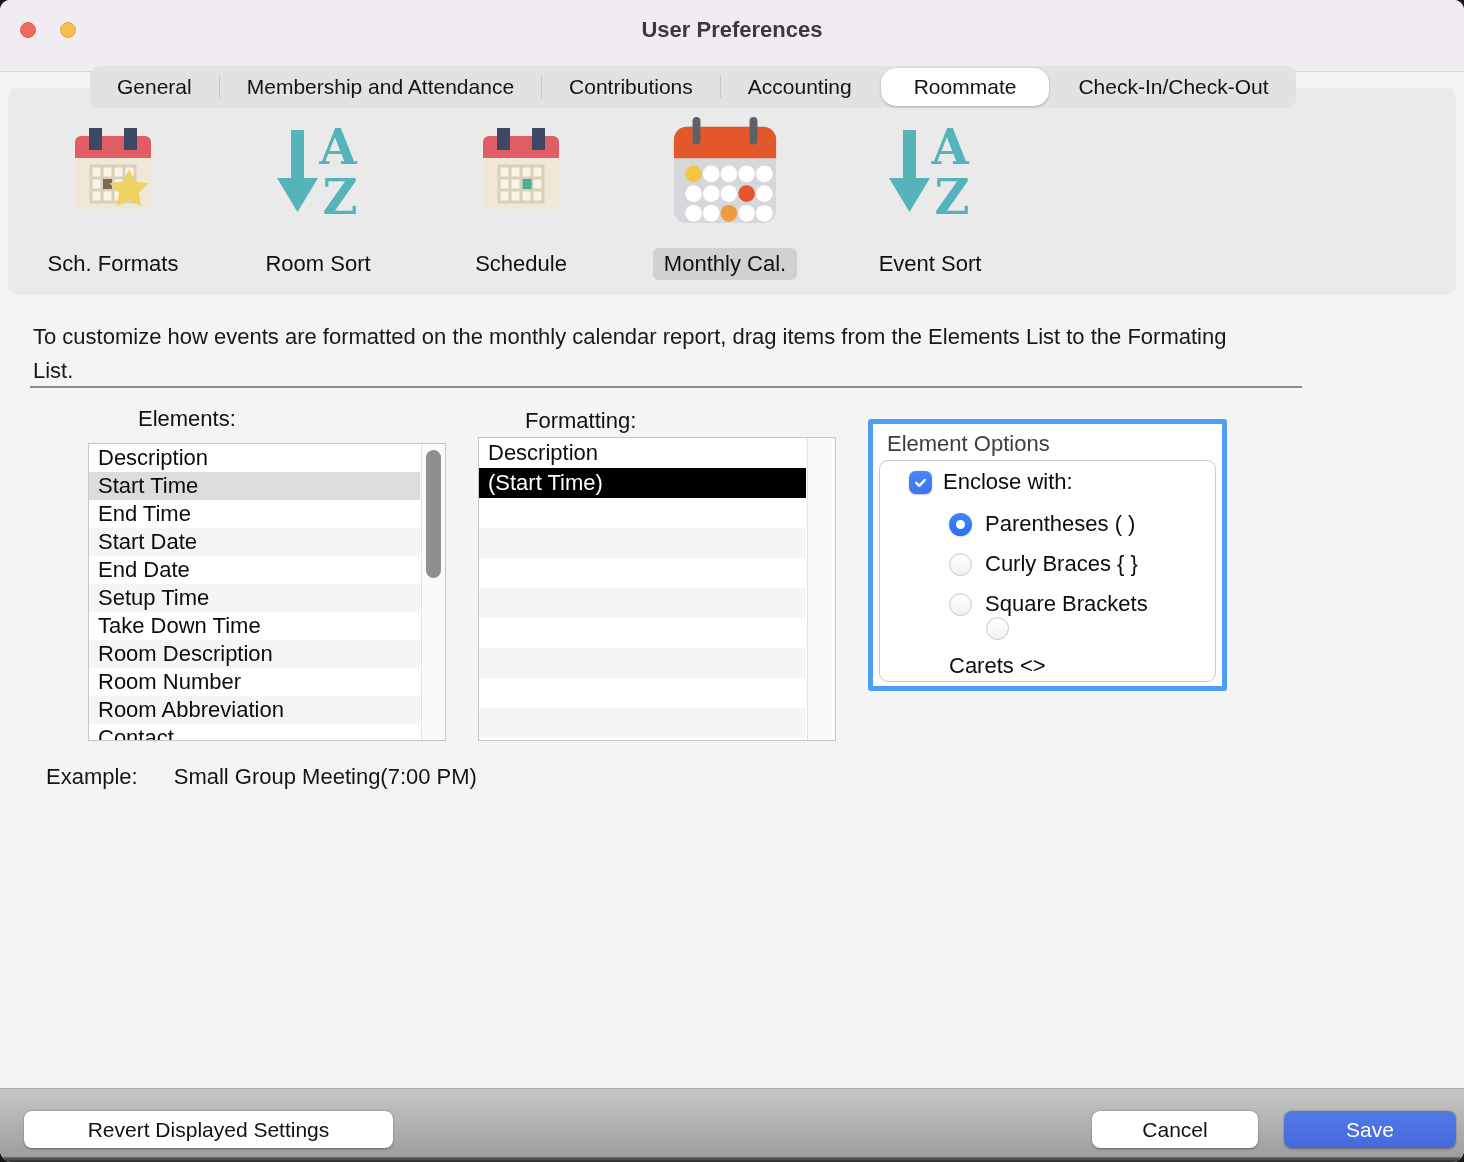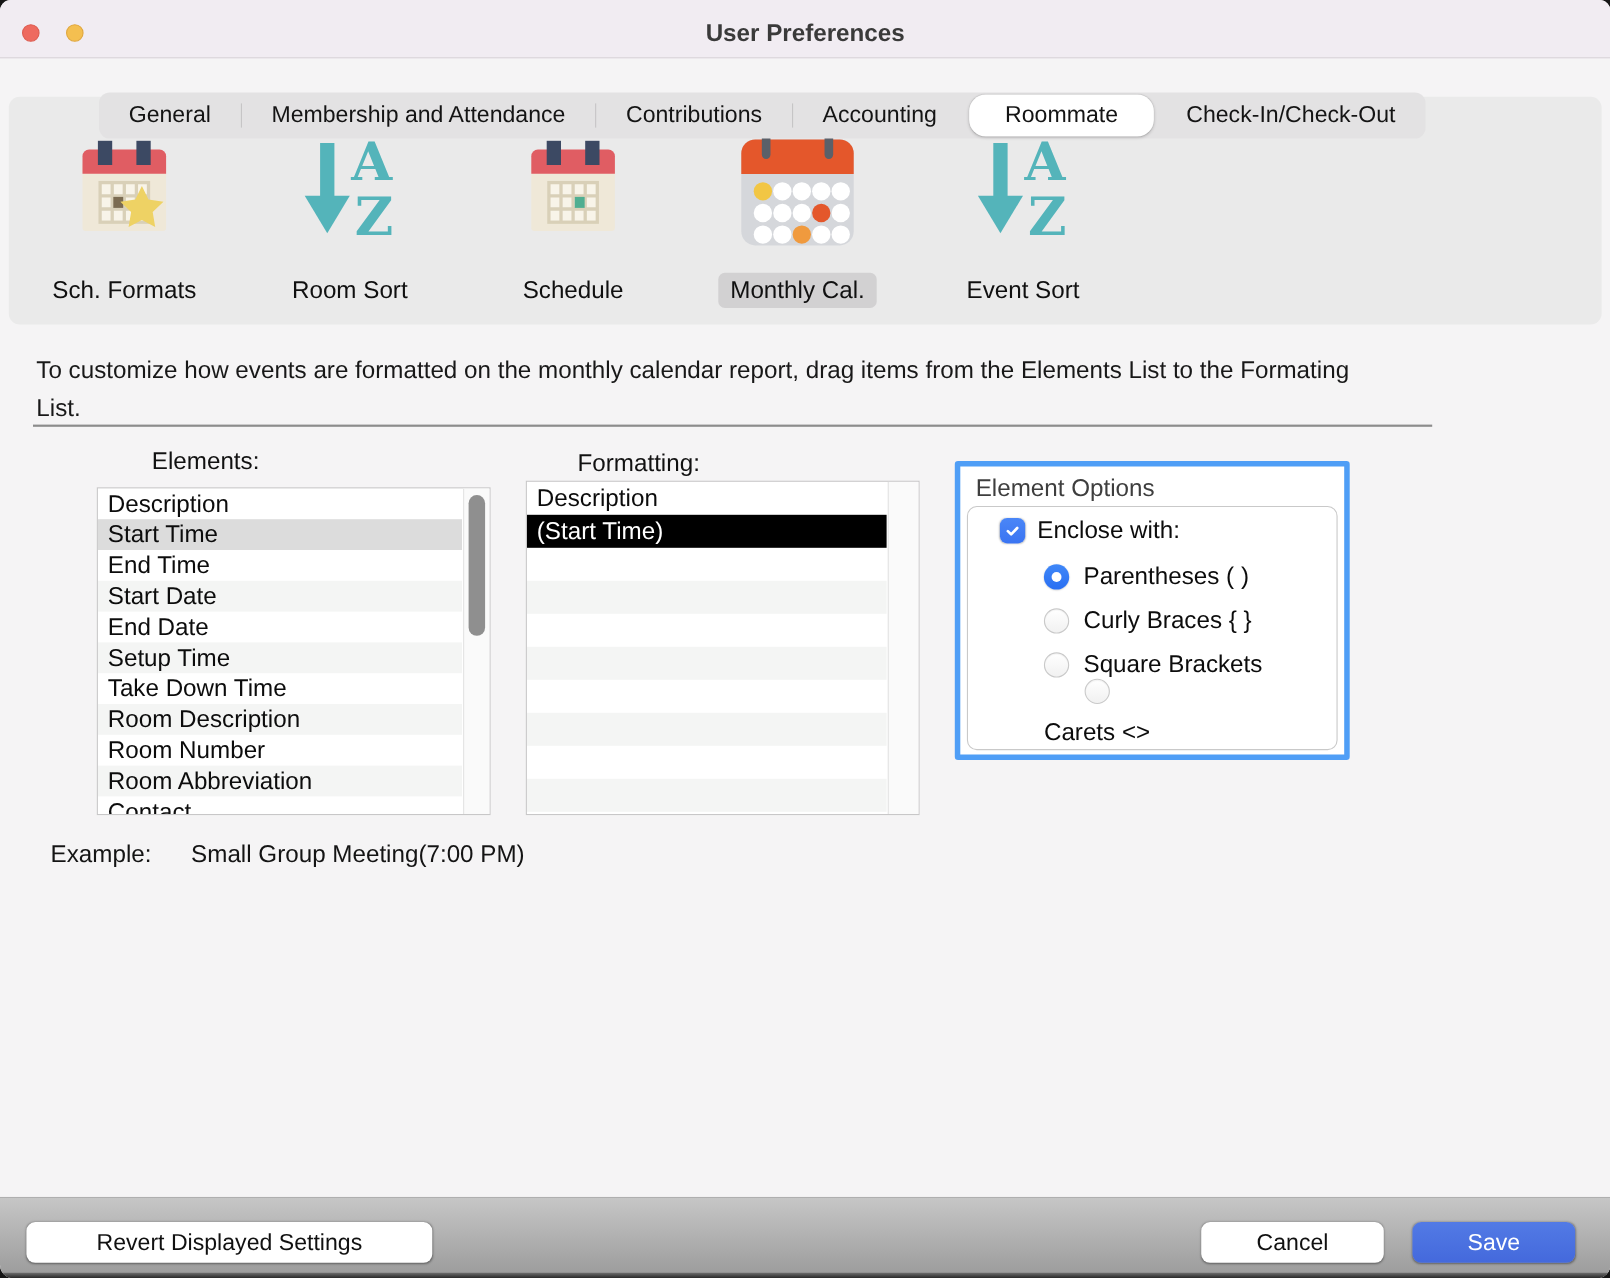--- a/index.html
+++ b/index.html
@@ -4,35 +4,35 @@
 <style>
   * { box-sizing: border-box; margin: 0; padding: 0; }
   html,body { background:#161616; }
   body { font-family: "Liberation Sans", "DejaVu Sans", sans-serif; }
   .window {
     position: relative; width: 1464px; height: 1162px; margin: 0 auto;
     background: #f5f4f5; overflow: hidden; border-radius: 10px 10px 12px 12px;
   }
   
   .titlebar {
-    position: absolute; left:0; top:0; width:100%; height:53px;
+    position: absolute; left:0; top:0; width:100%; height:72px;
     background:#f1ecf2; border-bottom:1px solid #d9d4d9;
   }
   .titlebar .title {
     width:100%; text-align:center; line-height:60px;
     font-size:22px; font-weight:700; color:#3a3a3a;
   }
   .light { position:absolute; top:22px; width:16px; height:16px; border-radius:50%; }
   .light.red    { left:20px; background:#ee6a5f; border:1px solid #dd5c50; }
   .light.yellow { left:60px; background:#f4bf50; border:1px solid #e0a73e; }
   
   .tabstrip {
     position:absolute; left:90px; top:66px; height:42px; z-index:5;
     display:inline-flex; align-items:stretch;
-    background:#e3e2e3; border-radius:10px;margin-top:18px;
+    background:#e3e2e3; border-radius:10px;
   }
   .tab { display:flex; align-items:center; padding:0 27px; font-size:21px; color:#141414; cursor:default; white-space:nowrap; }
   .tab.selected { background:#fff; border-radius:15px; margin:2px; padding:0 33px;
     box-shadow:0 1px 3px rgba(0,0,0,.22), 0 0 1px rgba(0,0,0,.12); font-weight:400; }
   .tabsep { width:1px; height:22px; background:#c6c5c6; align-self:center; }
   
   .toolbar-panel {
     position:absolute; left:8px; top:88px; width:1448px; height:207px;
     background:#eaeaea; border-radius:10px; z-index:1;
   }
@@ -120,21 +120,21 @@
     background:linear-gradient(#6e6e6e,#262626); border-radius:0 0 12px 12px;
   }
   .btn {
     position:absolute; top:22px; height:37px; border-radius:8px;
     display:flex; align-items:center; justify-content:center;
     font-size:21px; color:#111; background:#fff;
     box-shadow:0 0.5px 2px rgba(0,0,0,.4); cursor:default; white-space:nowrap;
   }
   .btn-revert { left:24px; width:369px; }
   .btn-cancel { left:1092px; width:166px; }
-  .btn-save   { left:1284px; width:148px; background:linear-gradient(#527ae5,#4469dc); color:#fff; }
+  .btn-save   { left:1284px; width:172px; background:linear-gradient(#527ae5,#4469dc); color:#fff; }
 </style>
 </head>
 <body>
 
 <div class="window">
 
   <div class="titlebar">
     <span class="light red"></span>
     <span class="light yellow"></span>
     <div class="title">User Preferences</div>

